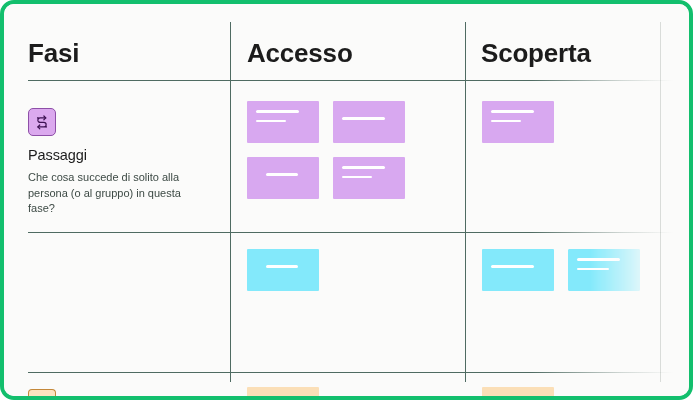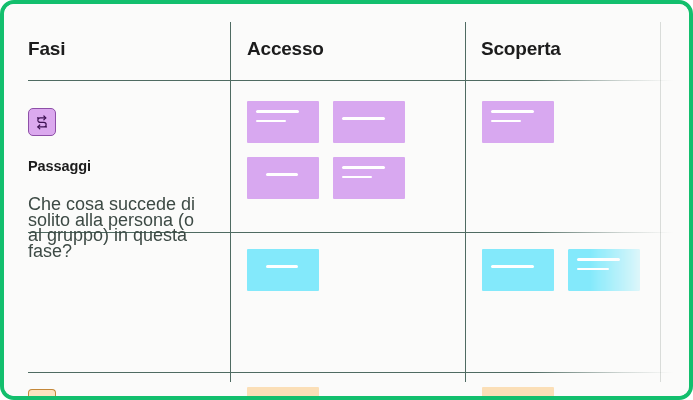--- a/index.html
+++ b/index.html
@@ -58,21 +58,21 @@
   
   .header-row {
     position: absolute;
     left: 0; top: 18px;
     width: 693px;
     height: 58px;
   }
   .col-title {
     position: absolute;
     top: 16px;
-    font-size: 19px;
+    font-size: 26px;
     font-weight: 700;
     color: #1c1c1c;
     letter-spacing: -0.2px;
     white-space: nowrap;
   }
   .col-title.c0 { left: 24px; }
   .col-title.c1 { left: 243px; }
   .col-title.c2 { left: 477px; }
 
   
@@ -108,29 +108,29 @@
   .icon-chip.purple {
     background: #dba9ee;
     border: 1.5px solid #8e4fa8;
   }
   .icon-chip.cyan {
     background: #84e6f7;
     border: 1.5px solid #1d6f85;
   }
 
   .row-title {
-    margin-top: 22px;
+    margin-top: 11px;
     font-size: 14.5px;
-    font-weight: 700;
+    font-weight: 400;
     color: #1c1c1c;
     letter-spacing: -0.1px;
   }
   .row-desc {
-    margin-top: 23px;
-    font-size: 18px;
+    margin-top: 7px;
+    font-size: 11px;
     line-height: 15.5px;
     color: #3d4a45;
     width: 180px;
   }
 
   
   .card {
     position: absolute;
     width: 72px;
     height: 42px;

